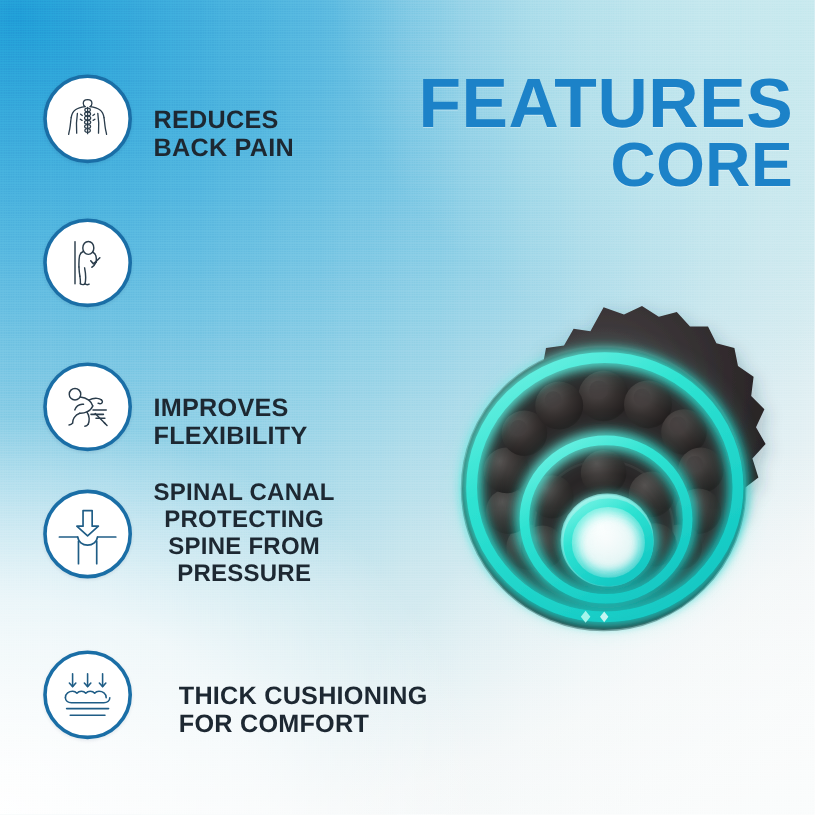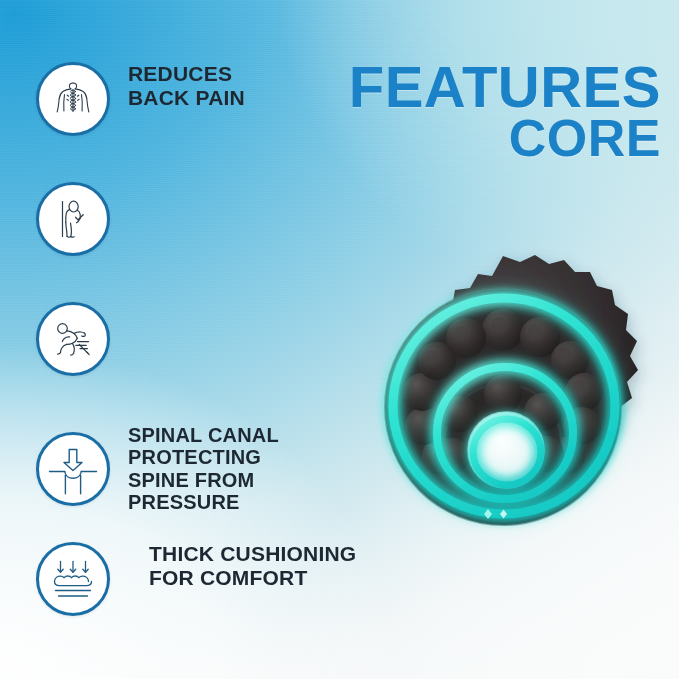--- a/index.html
+++ b/index.html
@@ -67,21 +67,21 @@
   .features {
     position: absolute;
     left: 0;
     top: 52px;
     width: 360px;
     z-index: 7;
   }
   .feature {
     position: absolute;
     display: flex;
-    align-items: flex-start;
+    align-items: flex-end;
     gap: 18px;
     left: 36px;
     width: 330px;
   }
   .icon-badge {
     flex: 0 0 auto;
     width: 74px;
     height: 74px;
     border-radius: 50%;
     background: #ffffff;
@@ -99,21 +99,21 @@
     font-size: 21px;
     line-height: 1.12;
     letter-spacing: 0.2px;
     white-space: pre-line;
   }
 
   
   .f0 { top: 10px; }
   .f1 { top: 130px; }
   .f2 { top: 250px; }
-  .f3 { top: 372px; align-items: center; }
+  .f3 { top: 348px; align-items: center; text-align: center; }
   .f4 { top: 490px; }
 
   .f3 .feature-label { font-size: 20px; }
   .f4 .feature-label { font-size: 21px; margin-left: 21px; }
 
   
   .product {
     position: absolute;
     left: 338px;
     top: 242px;
@@ -305,20 +305,22 @@
           <path d="M22.6 23.9c-1.8-.3-3.6.2-5 1.3-1.1.9-1.9 2.1-2.3 3.4"></path>
           <path d="M32.3 31.5l8.5 8.7"></path>
           <path d="M39.9 39.2l2.3 2.4"></path>
           <g stroke-width="1.3">
             <path d="M30.5 28.6h11"></path>
             <path d="M28.8 32.3h10.4"></path>
             <path d="M33 35.6h7.4"></path>
           </g>
         </svg>
       </div>
+      <div class="feature-label">IMPROVES
+FLEXIBILITY</div>
     </div>
 
     <div class="feature f3">
       <div class="icon-badge">
         <svg width="54" height="54" viewBox="0 0 54 54" fill="none" stroke="#1f5d86" stroke-width="1.4" stroke-linecap="round" stroke-linejoin="round">
           <path d="M23.2 7.5h7.6v13h5.2L27 28.6 18 20.5h5.2z"></path>
           <path d="M3.5 29.5h15.2"></path>
           <path d="M35.3 29.5h15.2"></path>
           <path d="M18.7 29.5c.6 3.9 3.9 6.8 8.3 6.8s7.7-2.9 8.3-6.8"></path>
           <path d="M19.4 33.2v18.5"></path>

